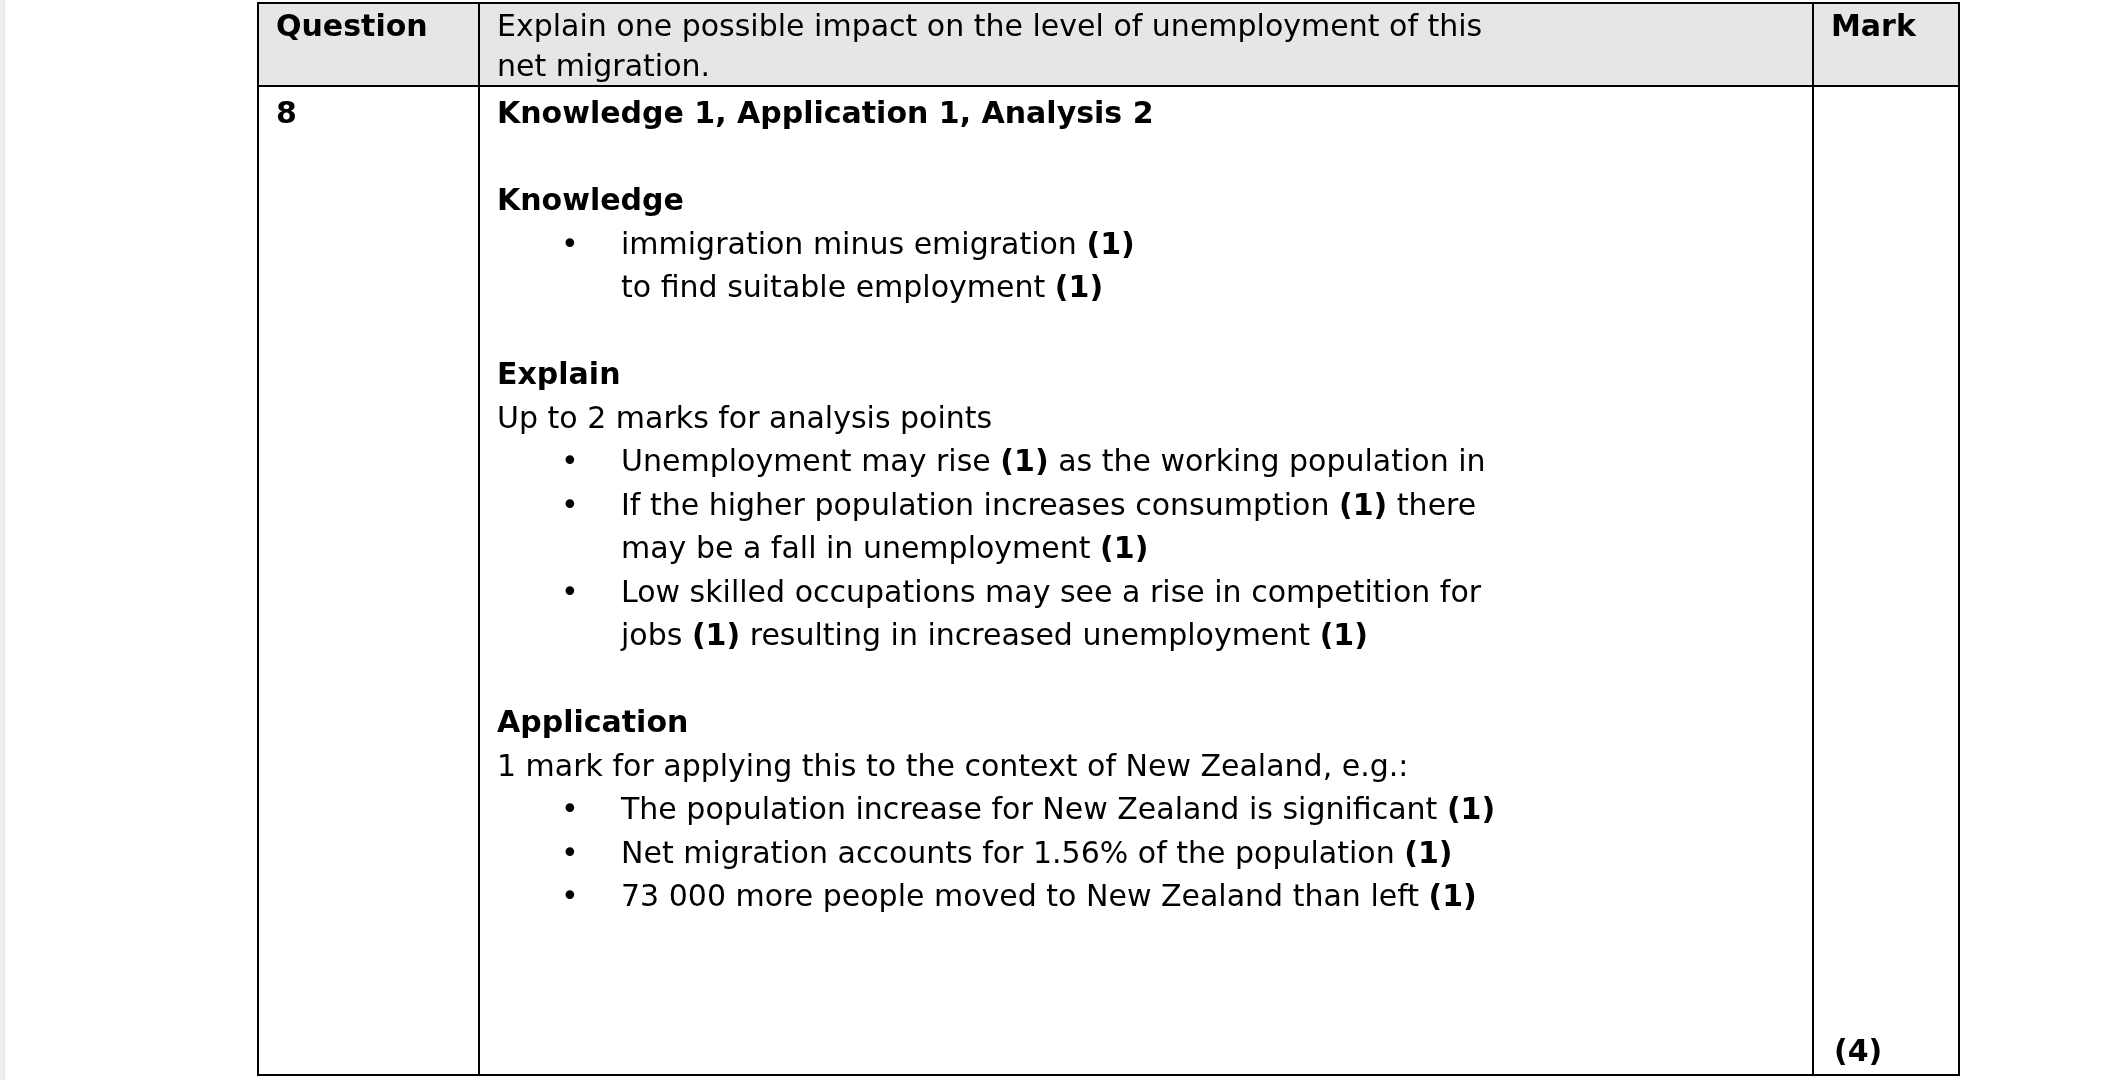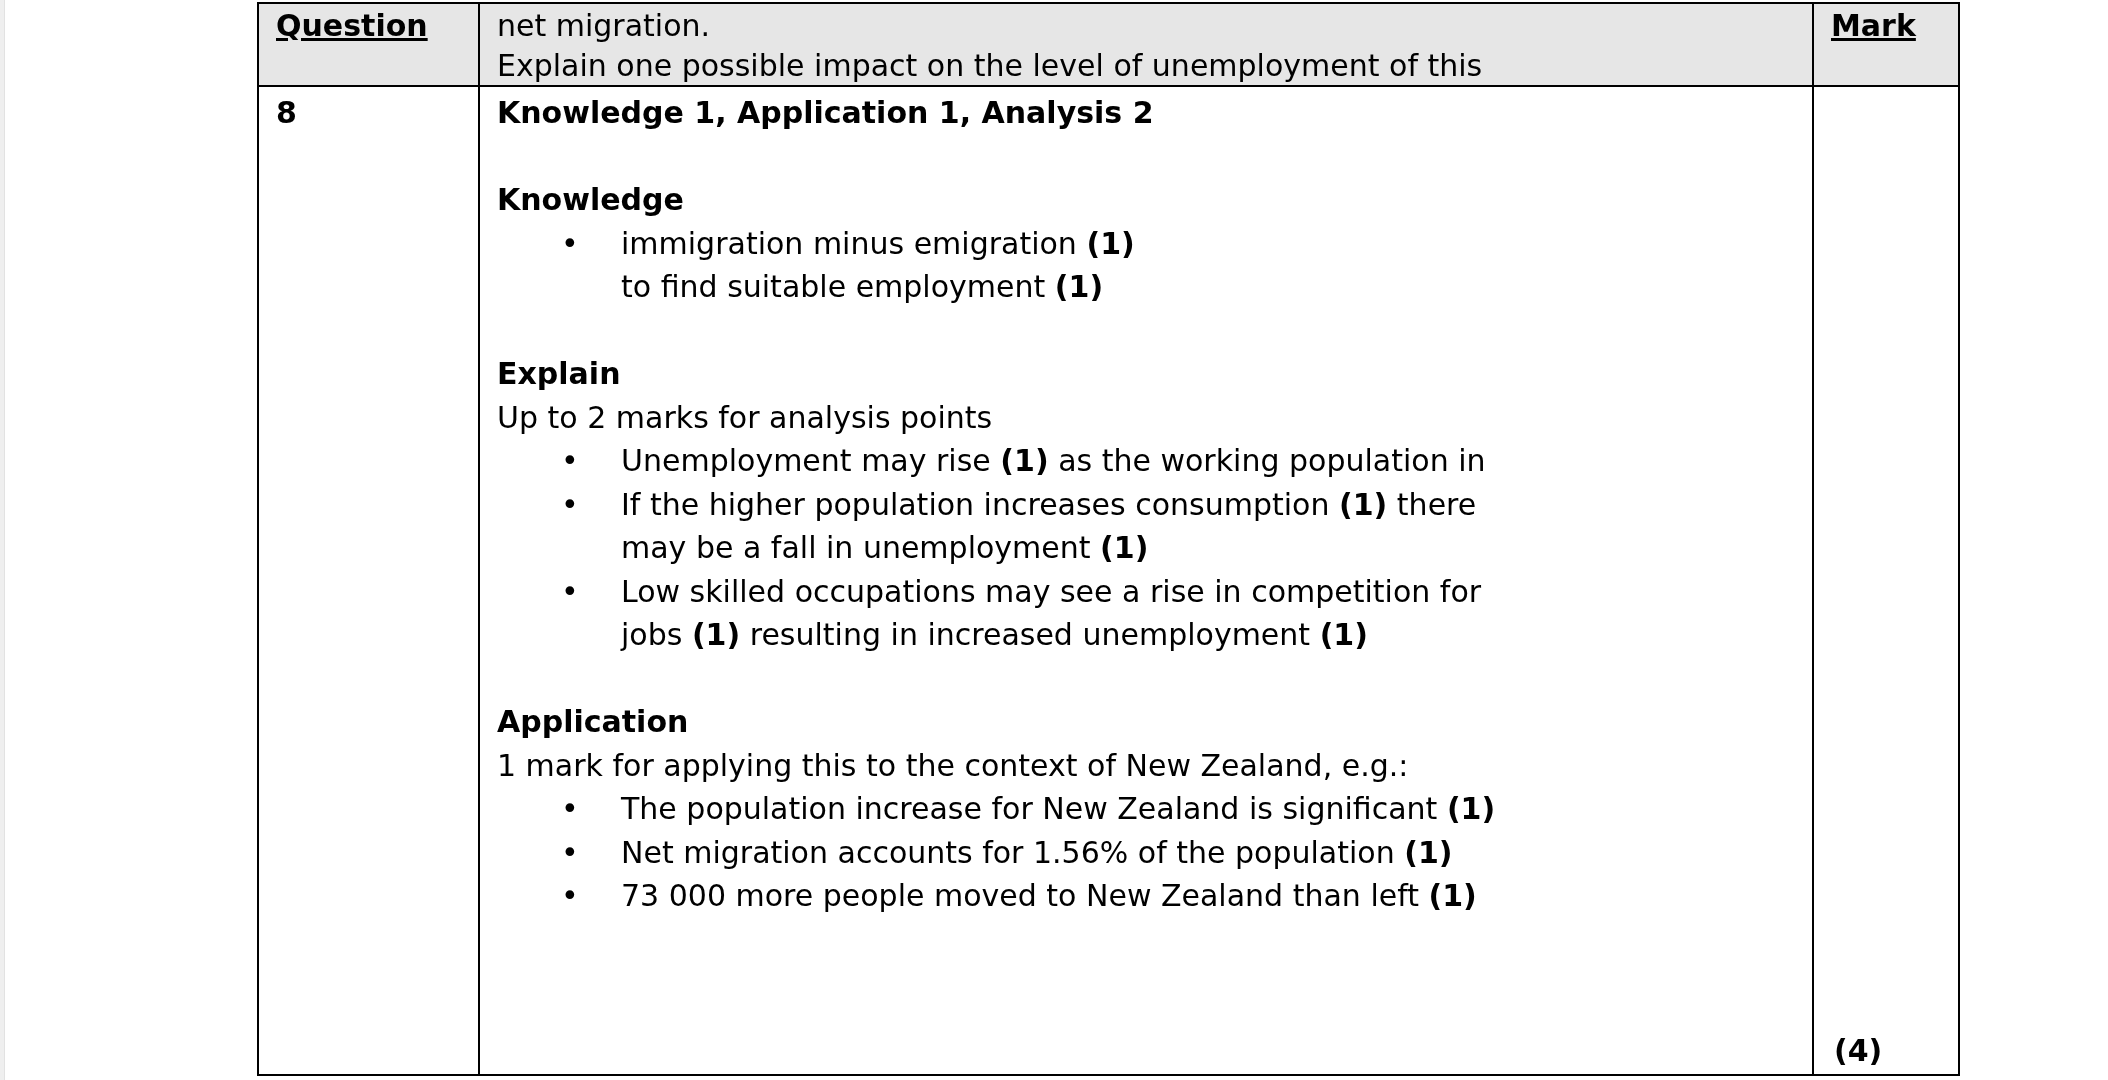--- a/index.html
+++ b/index.html
@@ -21,21 +21,21 @@
   .row.header {
     background:#e6e6e6; border-bottom:2px solid #000;
     height:83px; box-sizing:border-box; line-height:40px; flex:none;
   }
   .row.tbody { flex:1; }
   .cell { box-sizing:border-box; padding:4px 12px 0 17px; }
   .cell.qcol  { width:221px; border-right:2px solid #000; flex:none; }
   .cell.main  { flex:1; border-right:2px solid #000; overflow:hidden; }
   .cell.mcol  { width:144px; flex:none; }
   .row.header .cell { padding-top:2px; }
-  .bold-label { font-weight:bold;text-decoration:underline; }
+  .bold-label { font-weight:bold; }
   .qnum { font-weight:bold; }
   .row.tbody .cell.mcol {
     display:flex; align-items:flex-end; justify-content:flex-start;
     padding-bottom:2px; padding-left:20px;
   }
   .mark-total { font-weight:bold; }
   .line { white-space:pre; }
   .line.blank { height:43.5px; }
   .line.heading { font-weight:bold; }
   .line.bullet { position:relative; padding-left:124px; }
@@ -50,22 +50,22 @@
 <div class="canvas">
   <div class="page-edge"></div>
 
   <div class="mark-table">
 
     <div class="row header">
       <div class="cell qcol">
         <span class="bold-label">Question</span>
       </div>
       <div class="cell main">
+        <div class="qtext-line">Explain one possible impact on the level of unemployment of this</div>
         <div class="qtext-line">net migration.</div>
-        <div class="qtext-line">Explain one possible impact on the level of unemployment of this</div>
       </div>
       <div class="cell mcol">
         <span class="bold-label">Mark</span>
       </div>
     </div>
 
     <div class="row tbody">
       <div class="cell qcol">
         <span class="qnum">8</span>
       </div>

